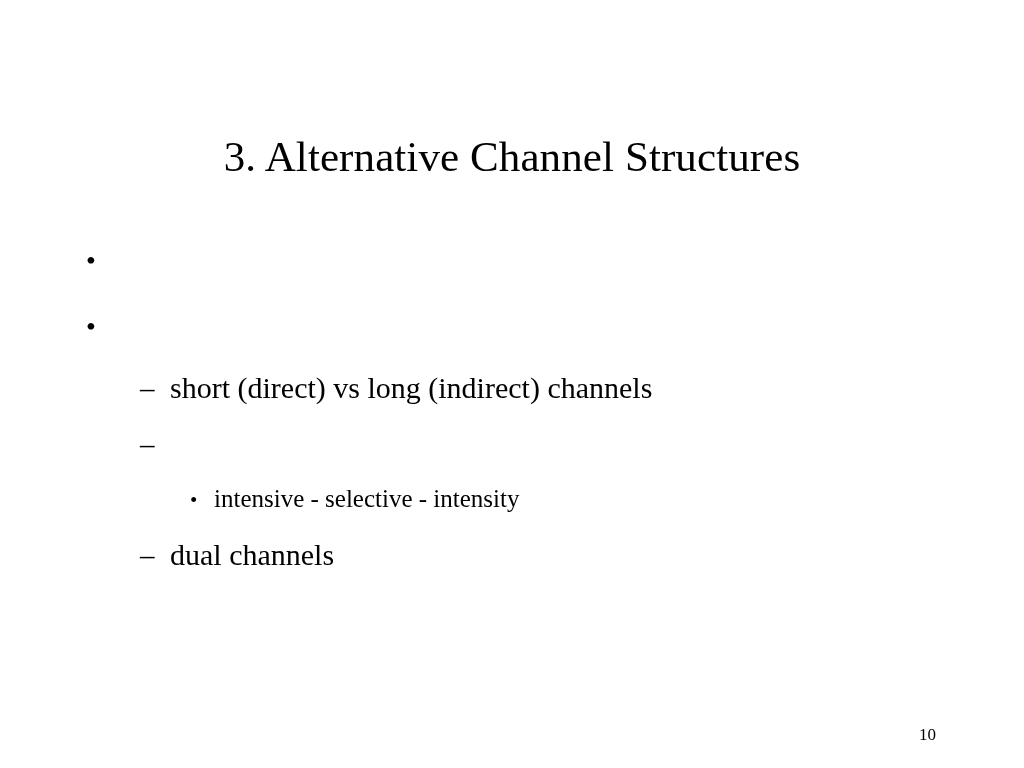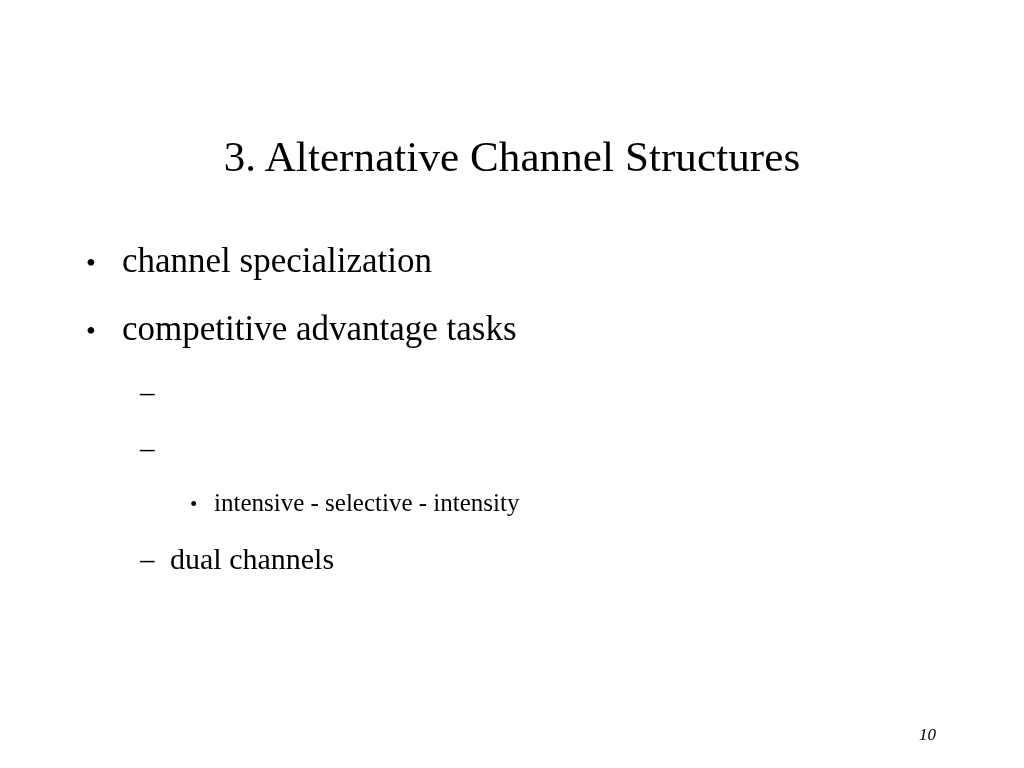--- a/index.html
+++ b/index.html
@@ -95,44 +95,42 @@
     font-size: 21px;
   }
 
   
   .page-number {
     position: absolute;
     right: 88px;
     bottom: 25px;
     font-size: 17px;
     line-height: 1;
-    font-style: italic;
   }
 </style>
 </head>
 <body>
 
 <div class="slide">
 
   <h1 class="slide-title">3. Alternative Channel Structures</h1>
 
   <div class="body-list">
 
     <div class="bullet-row lvl1">
       <span class="bullet-marker">•</span>
-      <span class="bullet-text">channel specialization</span>
     </div>
 
     <div class="bullet-row lvl1">
       <span class="bullet-marker">•</span>
-      <span class="bullet-text">competitive advantage tasks</span>
     </div>
 
     <div class="bullet-row lvl2">
       <span class="bullet-marker">–</span>
+      <span class="bullet-text">short (direct) vs long (indirect) channels</span>
     </div>
 
     <div class="bullet-row lvl2">
       <span class="bullet-marker">–</span>
     </div>
 
     <div class="bullet-row lvl3">
       <span class="bullet-marker">•</span>
       <span class="bullet-text">intensive - selective - intensity</span>
     </div>

